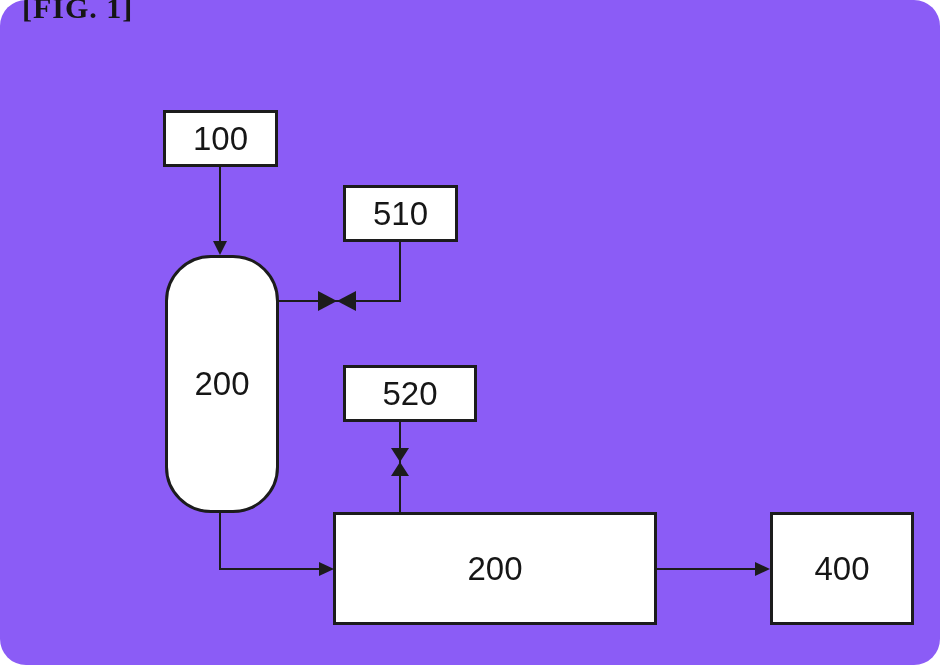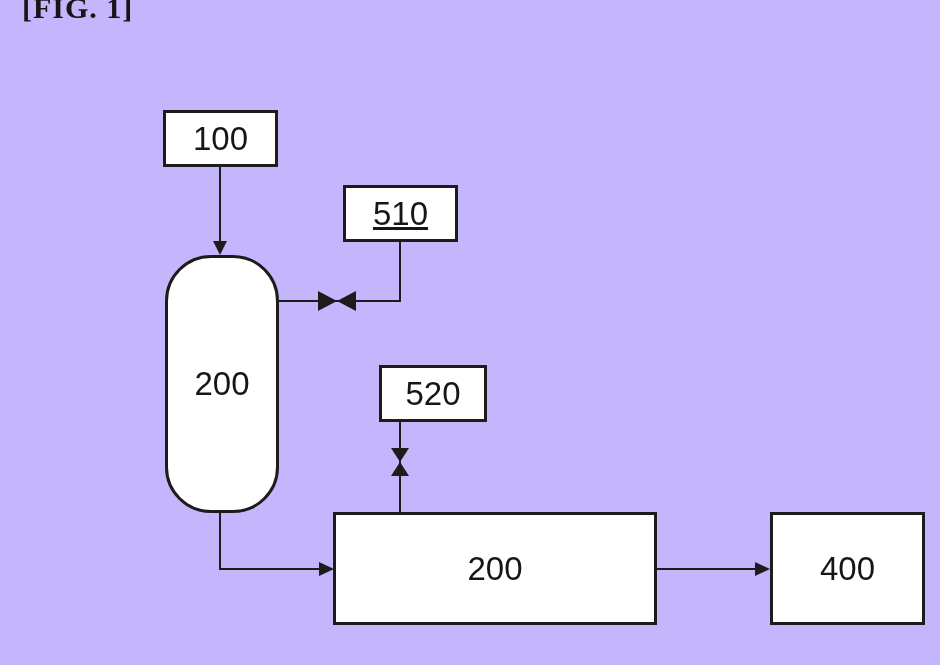--- a/index.html
+++ b/index.html
@@ -2,24 +2,25 @@
 <html><head>
 <meta charset="utf-8">
 <style>
   * { margin: 0; padding: 0; box-sizing: border-box; }
   html, body { background: #ffffff; }
 
   .canvas {
     position: relative;
     width: 940px;
     height: 665px;
-    background: #c4b5fd;
+    background: #8b5cf6;
     overflow: hidden;
     font-family: "Liberation Sans", sans-serif;
     color: #1a1a1a;
+    border-radius: 26px;
   }
 
   .caption {
     position: absolute;
     left: 22px;
     top: -9px;
     font-family: "Liberation Serif", serif;
     font-weight: bold;
     font-size: 30px;
     letter-spacing: 1px;
@@ -31,25 +32,25 @@
     position: absolute;
     display: flex;
     align-items: center;
     justify-content: center;
     border: 3px solid #1c1c1c;
     background: #ffffff;
     font-size: 33px;
     color: #161616;
   }
   .n100 { left: 163px; top: 110px; width: 115px; height: 57px; }
-  .n510 { left: 343px; top: 185px; width: 115px; height: 57px; text-decoration: underline; }
-  .n520 { left: 343px; top: 365px; width: 108px; height: 57px; margin-left: 36px; }
+  .n510 { left: 343px; top: 185px; width: 115px; height: 57px; }
+  .n520 { left: 343px; top: 365px; width: 134px; height: 57px; }
   .n200 { left: 165px; top: 255px; width: 114px; height: 258px; border-radius: 46px; }
   .n300 { left: 333px; top: 512px; width: 324px; height: 113px; }
-  .n400 { left: 770px; top: 512px; width: 155px; height: 113px; }
+  .n400 { left: 770px; top: 512px; width: 144px; height: 113px; }
 
   .line { position: absolute; background: #1c1c1c; }
   .l-100-200   { left: 219px; top: 167px; width: 2px;   height: 76px; }
   .l-510-v     { left: 399px; top: 242px; width: 2px;   height: 60px; }
   .l-510-h     { left: 277px; top: 300px; width: 124px; height: 2px;  }
   .l-520-v     { left: 399px; top: 421px; width: 2px;   height: 91px; }
   .l-200-300-v { left: 219px; top: 512px; width: 2px;   height: 57px; }
   .l-200-300-h { left: 219px; top: 568px; width: 101px; height: 2px;  }
   .l-300-400   { left: 657px; top: 568px; width: 100px; height: 2px;  }
 

